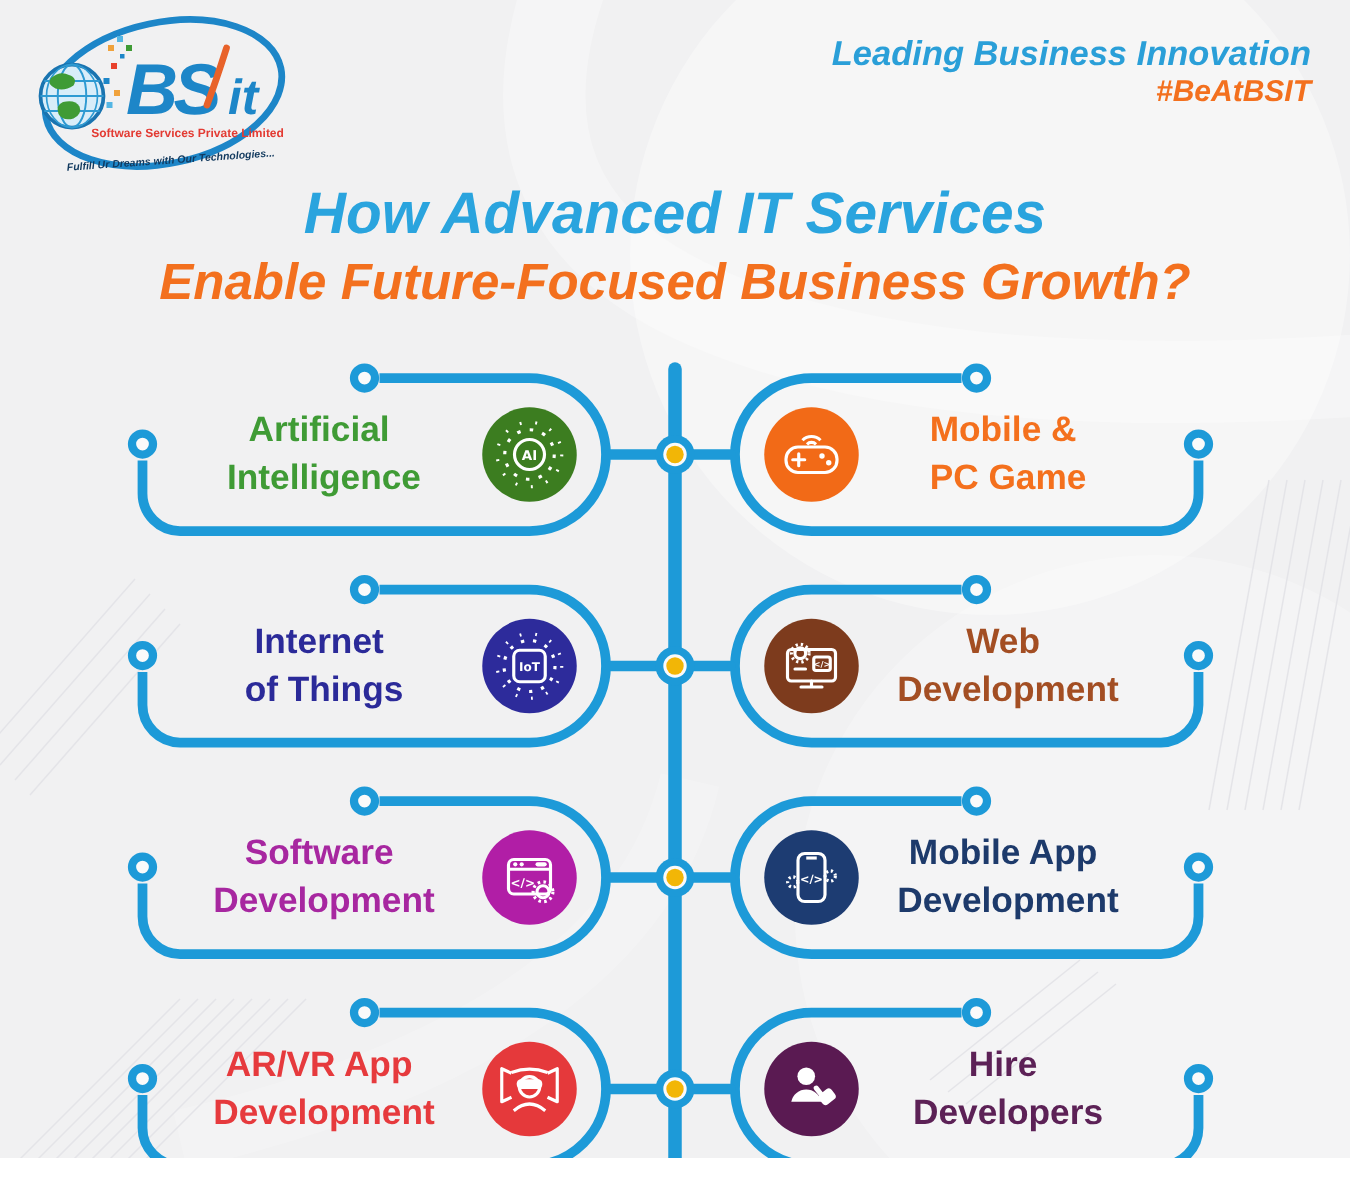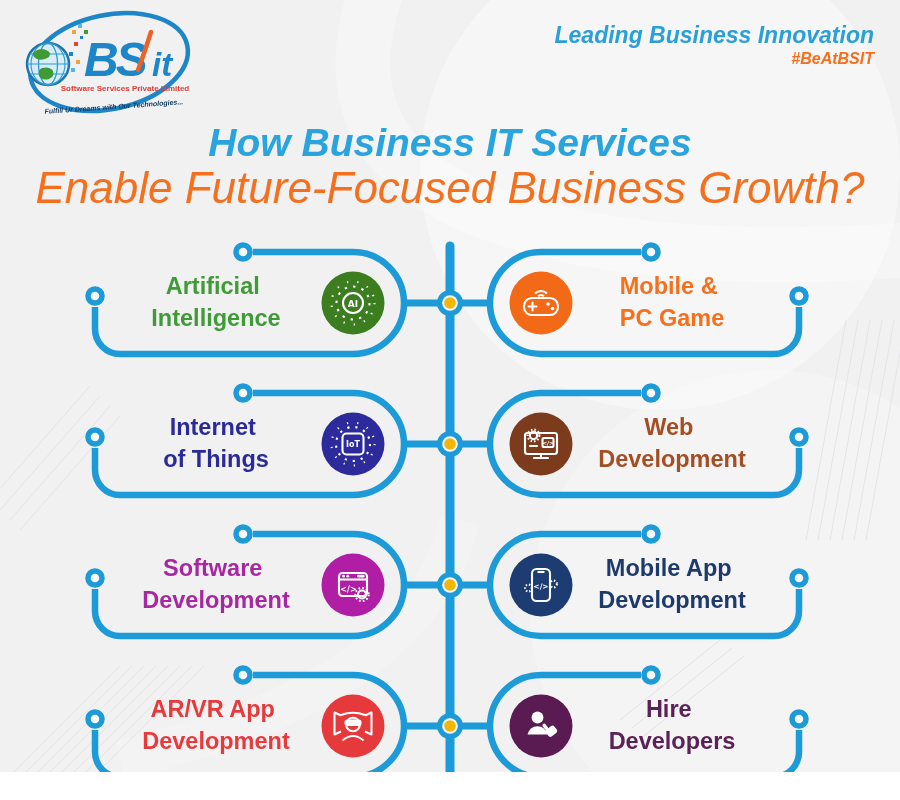--- a/index.html
+++ b/index.html
@@ -6,25 +6,25 @@
   .canvas{
     position:relative;width:900px;height:772px;overflow:hidden;
     background:var(--background,#f1f1f2);
     font-family:"Liberation Sans",sans-serif;
   }
   .bg-svg,.diagram-svg{position:absolute;left:0;top:0;}
   
   .logo-wrap{position:absolute;left:12px;top:2px;width:190px;height:125px;}
   .slogan-block{position:absolute;right:26px;top:22px;text-align:right;line-height:1.15;}
   .slogan{font-size:23px;font-weight:bold;font-style:italic;color:var(--slogan-blue,#2a9fd8);}
-  .hashtag{font-size:16px;font-weight:bold;font-style:italic;color:var(--hashtag-orange,#f3701e);margin-top:2px;}
+  .hashtag{font-size:20px;font-weight:bold;font-style:italic;color:var(--hashtag-orange,#f3701e);margin-top:2px;}
   
   .title{position:absolute;top:120px;left:0;width:900px;text-align:center;white-space:nowrap;}
   .title-line1{font-size:39px;line-height:45px;font-weight:bold;font-style:italic;color:var(--title-blue,#2aa4de);}
-  .title-line2{font-size:44px;line-height:46px;font-weight:normal;font-style:italic;color:var(--title-orange,#f3701e);}
+  .title-line2{font-size:34px;line-height:46px;font-weight:bold;font-style:italic;color:var(--title-orange,#f3701e);}
   
   .pill,.connector{fill:none;stroke:var(--line-blue,#1d9ad8);stroke-width:6.5;}
   .connector{stroke-width:7;stroke-linecap:round;}
   .spine{fill:none;stroke:var(--line-blue,#1d9ad8);stroke-width:9;stroke-linecap:round;}
   .endpoint{fill:#fafafa;stroke:var(--line-blue,#1d9ad8);stroke-width:5.5;}
   .node-outer{fill:var(--line-blue,#1d9ad8);}
   .node-mid{fill:#fafafa;}
   .node-dot{fill:var(--node-yellow,#f2b606);}
   .label{font-family:"Liberation Sans",sans-serif;font-size:23.5px;font-weight:bold;text-anchor:middle;}
   .gs{fill:none;stroke:#ffffff;stroke-width:2.1;stroke-linejoin:round;}
@@ -100,21 +100,21 @@
       <text x="102" y="107" font-size="7" font-weight="bold" font-style="italic" fill="#11395e" text-anchor="middle" transform="rotate(-4 102 107)">Fulfill Ur Dreams with Our Technologies...</text>
     </svg>
   </div>
 
   <div class="slogan-block">
     <div class="slogan">Leading Business Innovation</div>
     <div class="hashtag">#BeAtBSIT</div>
   </div>
 
   <div class="title">
-    <div class="title-line1">How Business IT Services</div>
+    <div class="title-line1">How Advanced IT Services</div>
     <div class="title-line2">Enable Future-Focused Business Growth?</div>
   </div>
 
   <svg class="diagram-svg" width="900" height="800" viewBox="0 0 900 800">
 
     <path class="spine" d="M 450 246 V 773"></path>
 
     <g>
       <path class="pill" d="M 253 252 H 353 A 51 51 0 0 1 353 354 H 120 A 25 25 0 0 1 95 329 V 307"></path>
       <circle class="endpoint" cx="243" cy="252" r="7"></circle>

